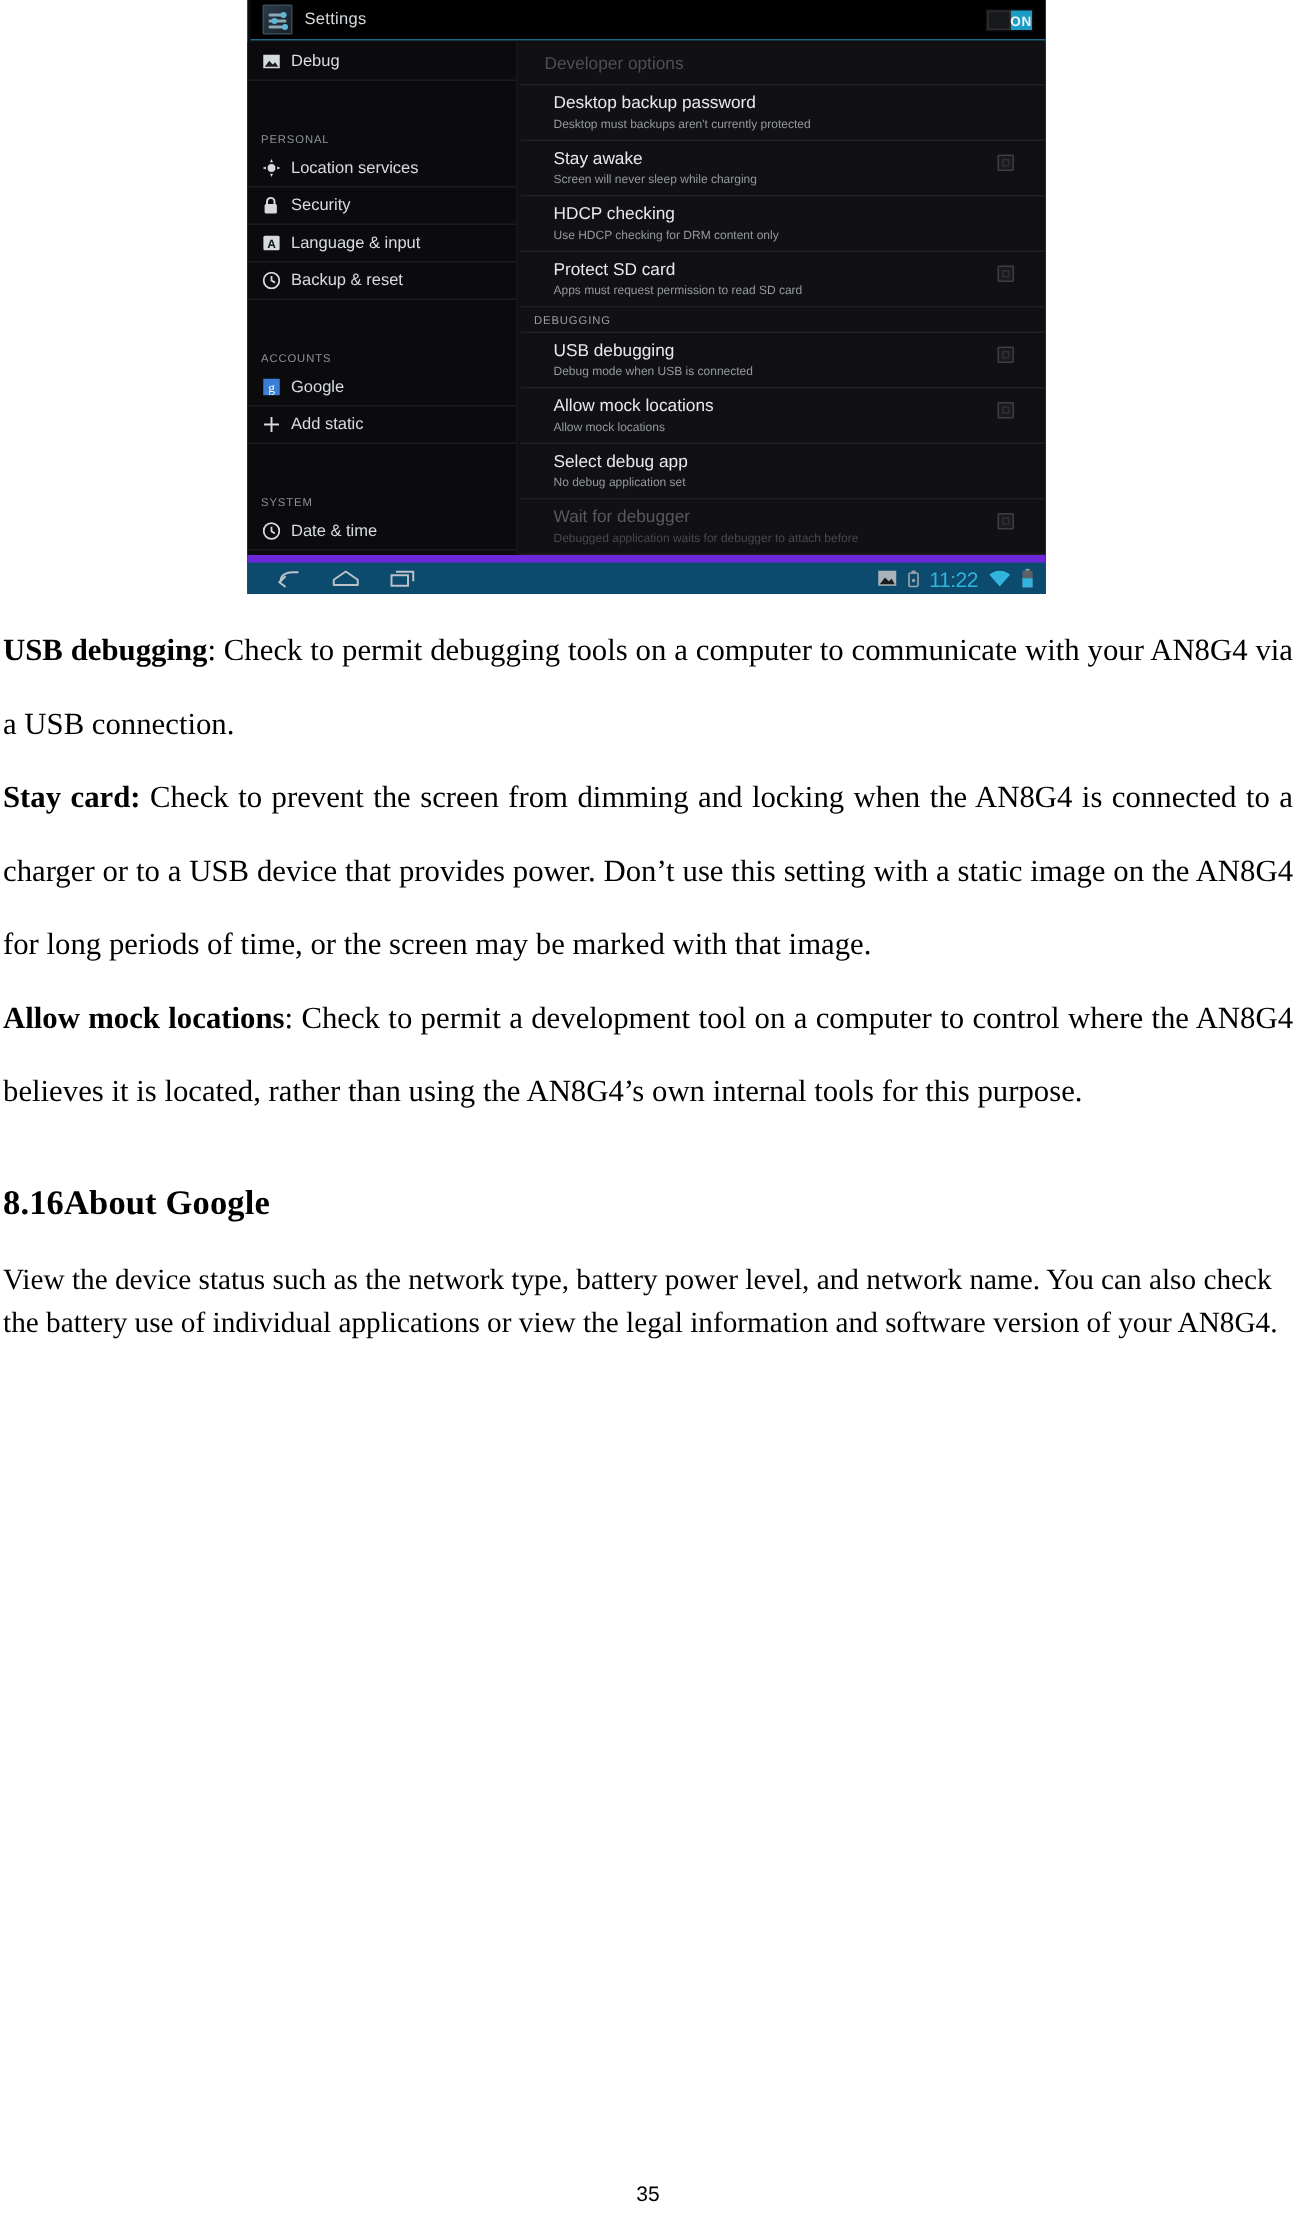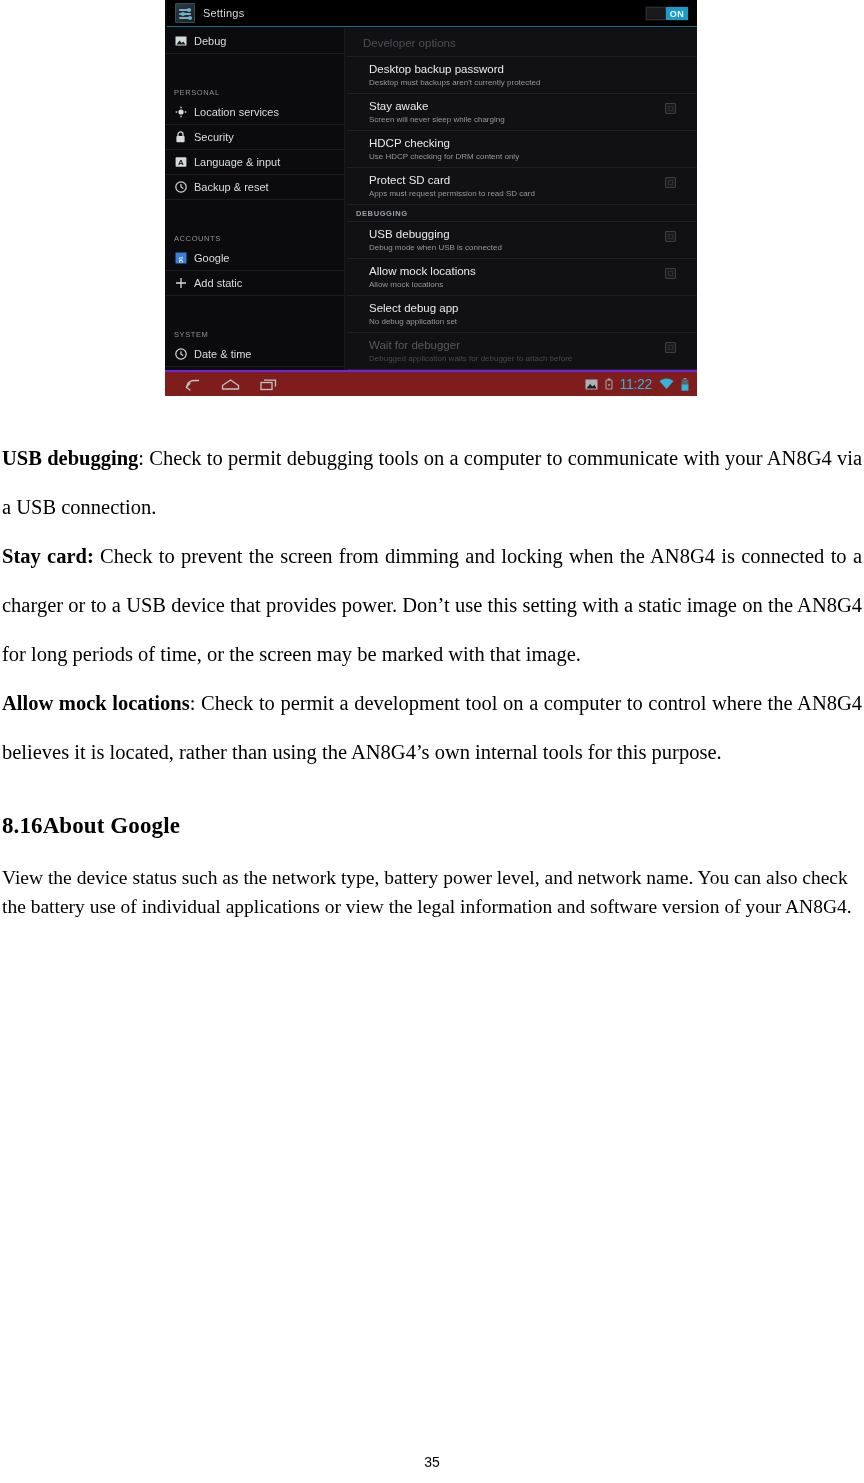--- a/index.html
+++ b/index.html
@@ -53,21 +53,21 @@
     border-radius: 50%;
   }
   .ab-icon u:nth-of-type(1){ left: 11px; top: 3.5px; }
   .ab-icon u:nth-of-type(2){ left: 5px;  top: 7.5px; }
   .ab-icon u:nth-of-type(3){ left: 12px; top: 11.5px;}
   .ab-title {
     color: #d6dadd; font-size: 11px; letter-spacing: .2px;
   }
   .ab-toggle {
     position: absolute; right: 8px; top: 6px;
-    width: 44px; height: 15px;
+    width: 32px; height: 15px;
     display: flex; border: 1px solid #0f0f11;
   }
   .ab-toggle .off {
     width: 20px; background: #18191b; border: 1px solid #2c2e31;
   }
   .ab-toggle .on {
     flex: 1; background: #1c9bc4;
     color: #eaf6fb; font-size: 9px; font-weight: bold;
     display:flex; align-items:center; justify-content:center;
     letter-spacing: .5px;
@@ -122,39 +122,39 @@
   .cbx {
     position: absolute; right: 21px; top: 9px;
     width: 11px; height: 11px;
     border: 1px solid #3c4046; background: #1a1b1f; border-radius: 1px;
   }
   .cbx::after {
     content:''; position:absolute; left:2px; top:2px; right:2px; bottom:2px;
     border: 1px solid #2c3035;
   }
   .sec-head {
-    color: #9aa0a6; font-size: 7.5px; font-weight: bold; letter-spacing: .6px;
+    color: #9aa0a6; font-size: 7.5px; font-weight: normal; letter-spacing: .6px;
     padding: 4px 0 3px 9px;
     border-bottom: 1px solid #202025;
   }
 
   
   .navbar {
     position: absolute; left: 0; right: 0; bottom: 0; height: 26px;
-    background: #7f1d1d; display: flex; align-items: center;
-    border-top: 2px solid #6d28d9;
+    background: #0c4a6e; display: flex; align-items: center;
+    border-top: 5px solid #6d28d9;
   }
   .nav-btns { display: flex; align-items: center; gap: 20px; margin-left: 19px; }
   .nav-btns svg { display: block; }
   .sysbar { margin-left: auto; display: flex; align-items: center; gap: 7px; margin-right: 8px; }
   .sysbar svg { display: block; }
   .clock { color: #31b4dd; font-size: 14px; font-family: "Liberation Sans", sans-serif; letter-spacing: -.3px; }
 
   
-  .doc { position: absolute; left: 0; top: 396px; width: 864px; margin-top: 24px; }
+  .doc { position: absolute; left: 0; top: 396px; width: 864px; }
   p.para {
     margin: 0;
     font-size: 20.5px;
     line-height: 49px;
     text-align: justify;
     padding: 0 2px 0 2px;
   }
   p.para.first { margin-top: 14px; }
   p.para b { font-weight: bold; }
 

